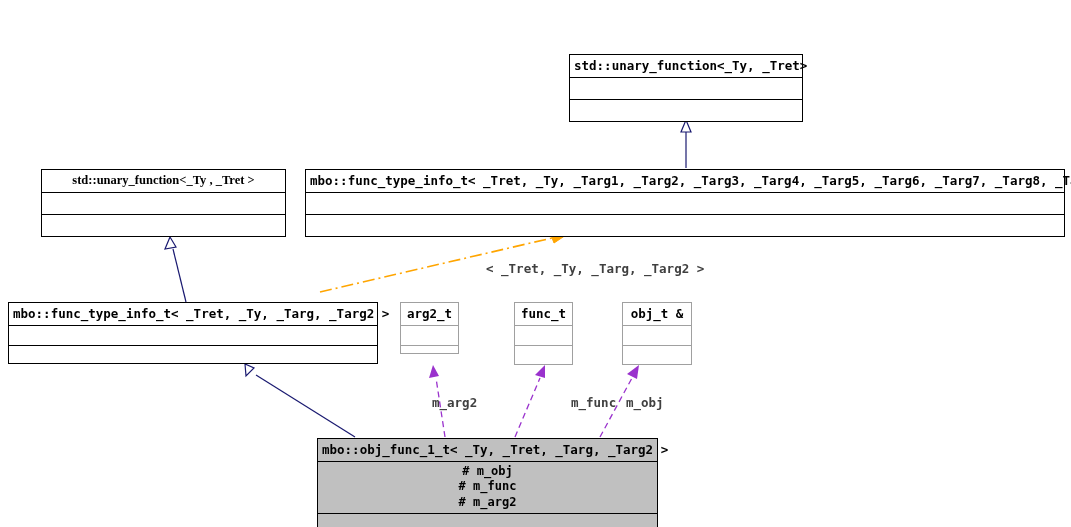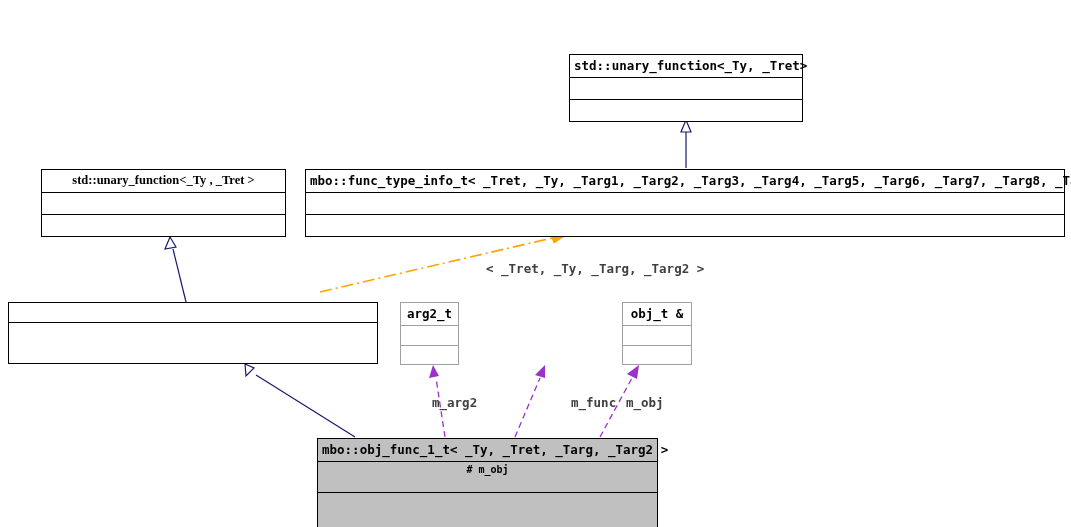--- a/index.html
+++ b/index.html
@@ -45,26 +45,26 @@
     font-size: 12.5px;
     line-height: 1.05;
     color: #000000;
     padding: 4px 4px 5px 4px;
     white-space: nowrap;
     border-bottom: 1px solid #000000;
   }
   .grayline .uml-title { border-bottom-color: #a0a0a0; }
   .uml-attrs, .uml-ops {
     box-sizing: border-box;
-    font-size: 10px;
+    font-size: 12px;
     font-weight: bold;
     line-height: 1.27;
     color: #000000;
     text-align: center;
-    padding: 2px 4px 15px 4px;
+    padding: 2px 4px 3px 4px;
     white-space: nowrap;
   }
   .uml-attrs { border-bottom: 1px solid #000000; }
   .grayline .uml-attrs { border-bottom-color: #a0a0a0; }
   .uml-attrs.empty, .uml-ops.empty { min-height: 20px; }
   .edge-label {
     position: absolute;
     font-family: "DejaVu Sans Mono", "Liberation Mono", monospace;
     font-size: 12.5px;
     font-weight: bold;
@@ -127,41 +127,49 @@
     <div class="uml-ops empty" style="height:23px;"></div>
   </div>
 
   <div class="uml-box" style="left:305px; top:129px; width:760px; height:68px;">
     <div class="uml-title">mbo::func_type_info_t&lt; _Tret, _Ty, _Targ1, _Targ2, _Targ3, _Targ4, _Targ5, _Targ6, _Targ7, _Targ8, _Targ9 &gt;</div>
     <div class="uml-attrs empty" style="height:23px;"></div>
     <div class="uml-ops empty" style="height:23px;"></div>
   </div>
 
   <div class="uml-box" style="left:8px; top:262px; width:370px; height:62px;">
+    <div class="uml-title">mbo::func_type_info_t&lt; _Tret, _Ty, _Targ, _Targ2 &gt;</div>
     <div class="uml-attrs empty" style="height:20px;"></div>
     <div class="uml-ops empty" style="height:20px;"></div>
   </div>
 
-  <div class="uml-box grayline" style="left:400px; top:262px; width:59px; height:63px;">
+  <div class="uml-box grayline" style="left:400px; top:262px; width:59px; height:52px;">
     <div class="uml-title">arg2_t</div>
     <div class="uml-attrs empty" style="height:20px;"></div>
     <div class="uml-ops empty" style="height:20px;"></div>
   </div>
 
+  <div class="uml-box grayline" style="left:514px; top:262px; width:59px; height:63px;">
+    <div class="uml-title">func_t</div>
+    <div class="uml-attrs empty" style="height:20px;"></div>
+    <div class="uml-ops empty" style="height:20px;"></div>
+  </div>
 
   <div class="uml-box grayline" style="left:622px; top:262px; width:70px; height:63px;">
     <div class="uml-title">obj_t &amp;</div>
     <div class="uml-attrs empty" style="height:20px;"></div>
     <div class="uml-ops empty" style="height:20px;"></div>
   </div>
 
   <div class="uml-box filled" style="left:317px; top:398px; width:341px; height:100px;">
     <div class="uml-title">mbo::obj_func_1_t&lt; _Ty, _Tret, _Targ, _Targ2 &gt;</div>
     <div class="uml-attrs">
       <div># m_obj</div>
+      <div># m_func</div>
+      <div># m_arg2</div>
     </div>
     <div class="uml-ops">
     </div>
   </div>
 
   <div class="edge-label" style="left:486px; top:221px;">&lt; _Tret, _Ty, _Targ, _Targ2 &gt;</div>
 
   <div class="edge-label" style="left:432px; top:355px;">m_arg2</div>
 
   <div class="edge-label" style="left:531px; top:355px;padding-left:40px;">m_func</div>

